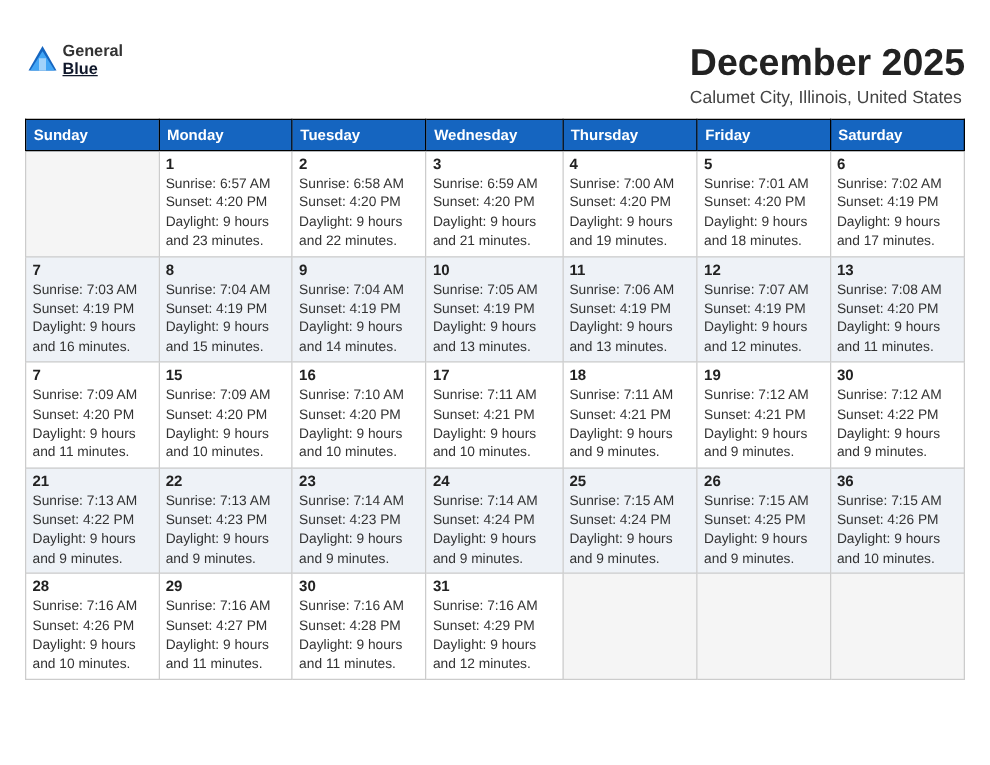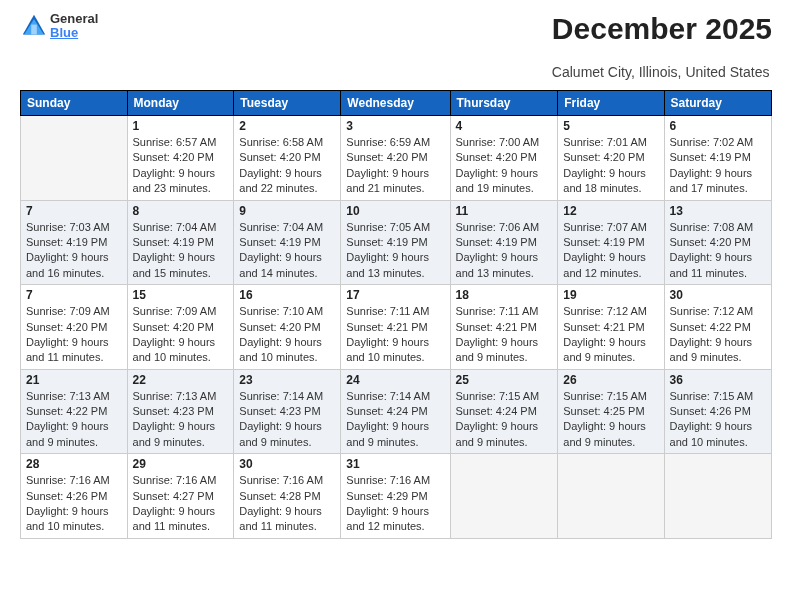--- a/index.html
+++ b/index.html
@@ -7,57 +7,57 @@
       font-family: Arial, sans-serif;
       background: #fff;
       width: 792px;
       height: 612px;
       overflow: hidden;
     }
     .page {
       width: 792px;
       height: 432px;
       background: #fff;
-      padding: 12px 20px 12px 20px;
+      padding: 34px 20px 12px 20px;
     }
     .header {
       display: flex;
       justify-content: space-between;
       align-items: flex-start;
       margin-bottom: 10px;
     }
     .logo {
       display: flex;
       align-items: center;
       gap: 2px;
     }
     .logo-text {
       display: flex;
       flex-direction: column;
       font-size: 13px;
       font-weight: bold;
       line-height: 1.1;
     }
     .logo-text .general { color: #333; }
-    .logo-text .blue { color: #3b82f6; text-decoration: underline; }
+    .logo-text .blue { color: #0f172a; text-decoration: underline; }
     .logo-icon {
       width: 28px;
       height: 28px;
     }
     .title-block {
     }
     .main-title {
       font-size: 30px;
       font-weight: bold;
       color: #222;
     }
     .subtitle {
       font-size: 14px;
       color: #444;
-      margin-top: 18px;
+      margin-top: 1px;
     }
     .calendar {
       width: 100%;
       border-collapse: collapse;
     }
     .calendar th {
       background: #1565c0;
       color: #fff;
       font-size: 12px;
       font-weight: bold;

